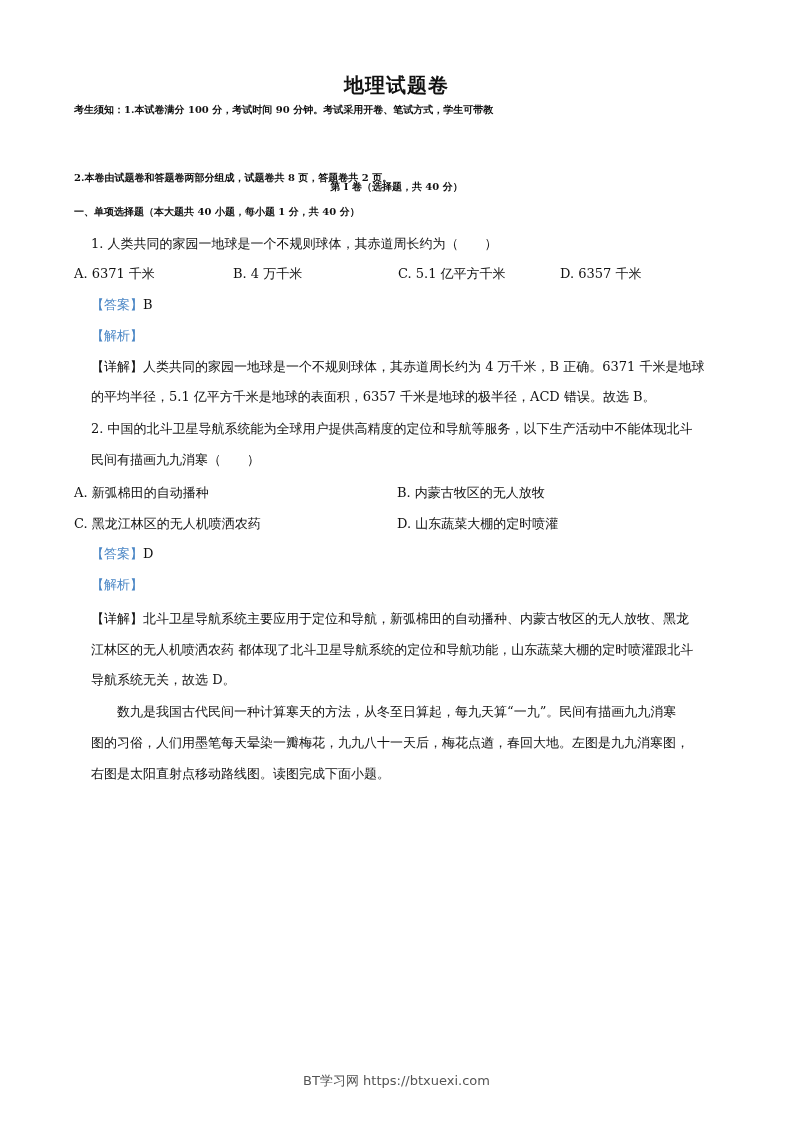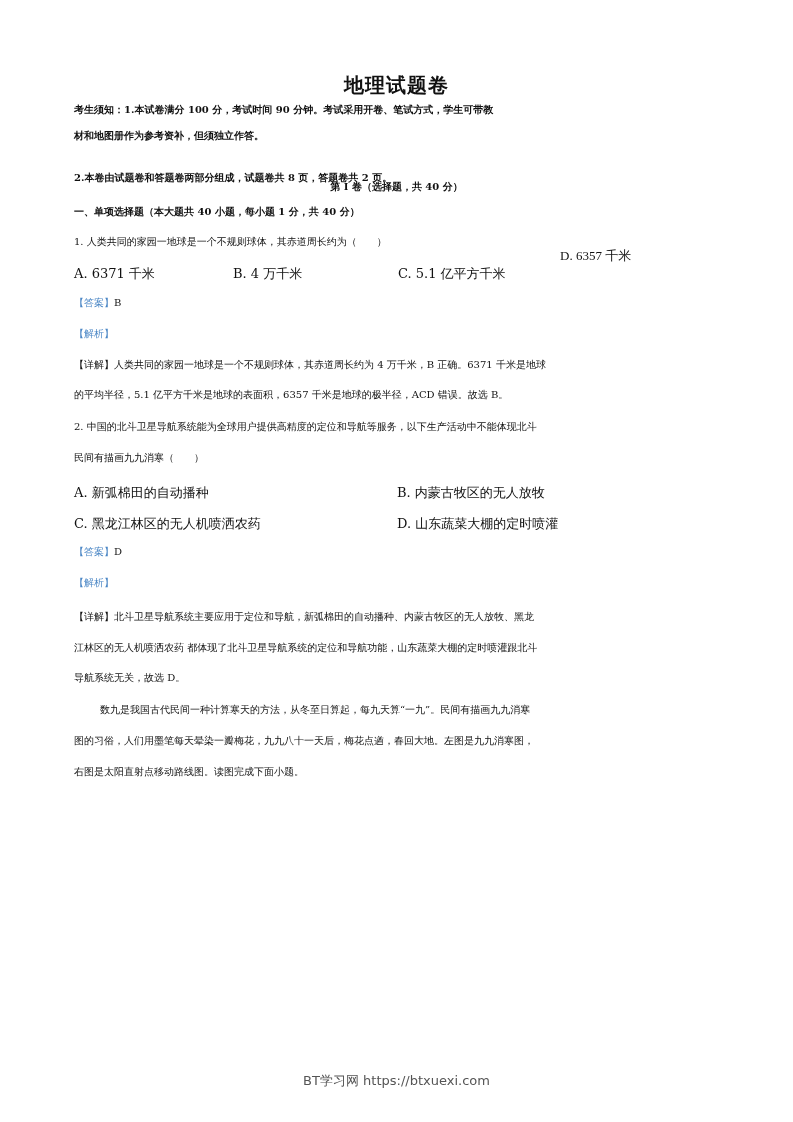--- a/index.html
+++ b/index.html
@@ -3,45 +3,44 @@
 <meta charset="utf-8">
 <style>
   html, body { margin: 0; padding: 0; background: #ffffff; }
   body { width: 793px; height: 1122px; position: relative; overflow: hidden;
          font-family: "DejaVu Serif", "Liberation Serif", serif; color: #111; }
   .page { position: absolute; left: 0; top: 0; width: 793px; height: 1122px; }
   .title { position: absolute; top: 72px; left: 0; width: 793px; text-align: center;
            font-size: 20px; font-weight: bold; letter-spacing: 1px; }
   .line { position: absolute; left: 74px; width: 660px; white-space: nowrap; }
   .bold { font-weight: bold; font-size: 10px; }
-  .normal { font-size: 10px; }
+  .normal { font-size: 13px; margin-left: 17px; }
   .center { left: 0; width: 793px; text-align: center; }
   .opt { position: absolute; font-size: 13px; white-space: nowrap; }
   .label-blue { color: #4a86c5; }
   .footer { position: absolute; top: 1072px; left: 0; width: 793px; text-align: center;
             font-family: "DejaVu Sans", "Liberation Sans", sans-serif; font-size: 13px; color: #555; }
 </style>
 </head>
 <body>
 
 <div class="page">
   <div class="title">地理试题卷</div>
 
   <div class="line bold" style="top:103px;">考生须知：1.本试卷满分 100 分，考试时间 90 分钟。考试采用开卷、笔试方式，学生可带教</div>
-  <div class="line bold" style="top:129px;">材和地图册作为参考资补，但须独立作答。</div>
   <div class="line bold" style="top:155px;margin-top:16px;">2.本卷由试题卷和答题卷两部分组成，试题卷共 8 页，答题卷共 2 页。</div>
 
   <div class="line bold center" style="top:180px; left:0;">第 I 卷（选择题，共 40 分）</div>
   <div class="line bold" style="top:205px;">一、单项选择题（本大题共 40 小题，每小题 1 分，共 40 分）</div>
 
   <div class="line normal" style="top:235px;">1. 人类共同的家园一地球是一个不规则球体，其赤道周长约为（　　）</div>
   <div class="opt" style="top:265px; left:74px;">A. 6371 千米</div>
   <div class="opt" style="top:265px; left:233px;">B. 4 万千米</div>
   <div class="opt" style="top:265px; left:398px;">C. 5.1 亿平方千米</div>
-  <div class="opt" style="top:247px; left:560px;font-family:Liberation Serif, serif;">D. 6357 千米</div>
+  <div class="opt" style="top:265px; left:560px;">D. 6357 千米</div>
 
   <div class="line normal" style="top:296px;">
     <span class="label-blue">【答案】</span><span>B</span>
   </div>
   <div class="line normal label-blue" style="top:327px;">【解析】</div>
   <div class="line normal" style="top:358px;">
     <span>【详解】</span><span>人类共同的家园一地球是一个不规则球体，其赤道周长约为 4 万千米，B 正确。6371 千米是地球</span>
   </div>
   <div class="line normal" style="top:388px;">的平均半径，5.1 亿平方千米是地球的表面积，6357 千米是地球的极半径，ACD 错误。故选 B。</div>
 

